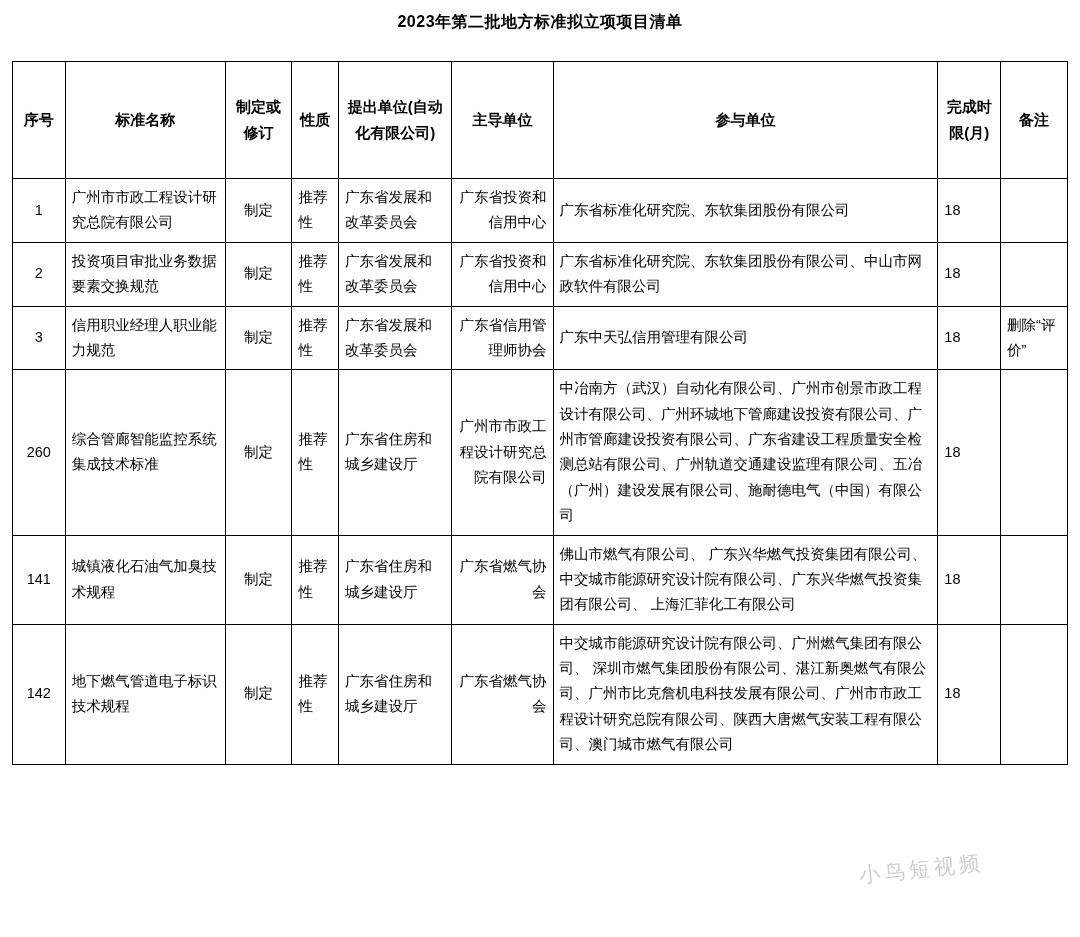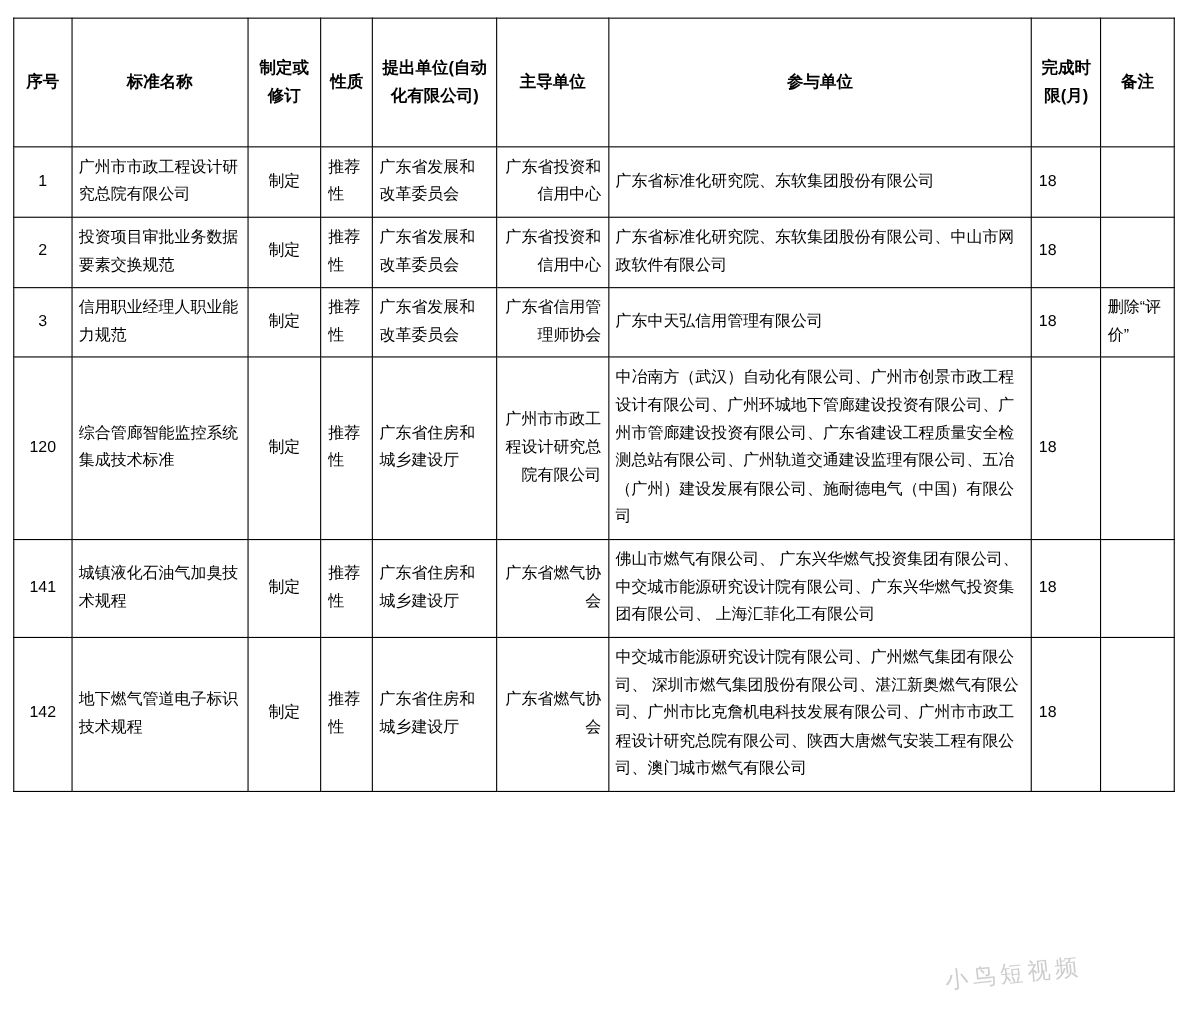--- a/index.html
+++ b/index.html
@@ -78,20 +78,21 @@
     transform: rotate(-6deg);
     pointer-events: none;
     white-space: nowrap;
   }
 </style>
 </head>
 <body>
 
 <div class="page">
 
+  <div class="doc-title">2023年第二批地方标准拟立项项目清单</div>
 
   <table class="main-table">
     <colgroup>
       <col class="c-seq">
       <col class="c-name">
       <col class="c-type">
       <col class="c-nature">
       <col class="c-proposer">
       <col class="c-lead">
       <col class="c-participants">
@@ -139,21 +140,21 @@
         <td class="c-name">信用职业经理人职业能力规范</td>
         <td class="c-type">制定</td>
         <td class="c-nature nature-cell">推荐性</td>
         <td class="c-proposer">广东省发展和改革委员会</td>
         <td class="c-lead">广东省信用管理师协会</td>
         <td class="c-participants">广东中天弘信用管理有限公司</td>
         <td class="c-deadline">18</td>
         <td class="c-remark">删除“评价”</td>
       </tr>
       <tr class="highlight-row">
-        <td class="c-seq">120</td>
+        <td class="c-seq">260</td>
         <td class="c-name">综合管廊智能监控系统集成技术标准</td>
         <td class="c-type">制定</td>
         <td class="c-nature nature-cell">推荐性</td>
         <td class="c-proposer">广东省住房和城乡建设厅</td>
         <td class="c-lead">广州市市政工程设计研究总院有限公司</td>
         <td class="c-participants">中冶南方（武汉）自动化有限公司、广州市创景市政工程设计有限公司、广州环城地下管廊建设投资有限公司、广州市管廊建设投资有限公司、广东省建设工程质量安全检测总站有限公司、广州轨道交通建设监理有限公司、五冶（广州）建设发展有限公司、施耐德电气（中国）有限公司</td>
         <td class="c-deadline">18</td>
         <td class="c-remark"></td>
       </tr>
       <tr>

